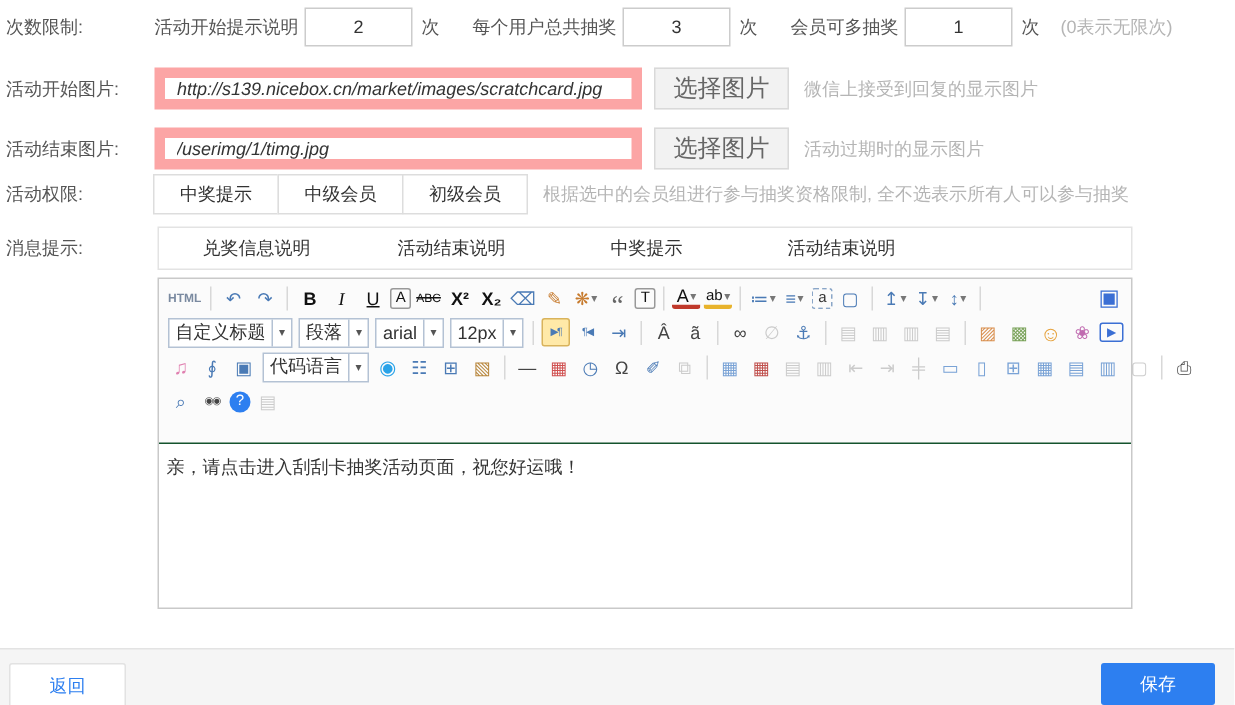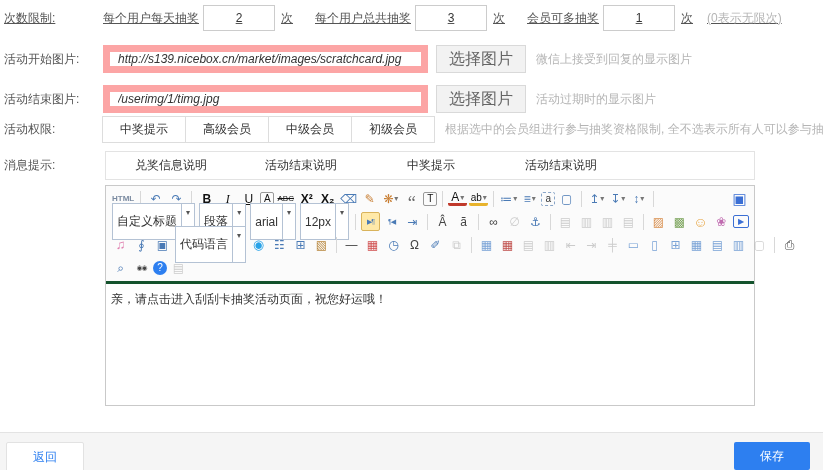--- a/index.html
+++ b/index.html
@@ -34,21 +34,21 @@
 
   
   .tabbar { position:absolute; left:105px; top:151px; width:650px; height:29px;
     display:flex; border:1px solid #e3e3e3; background:#fff; }
   .tab { width:130px; text-align:center; line-height:27px; color:#333; cursor:pointer; }
   .tab.active { background:var(--accent); color:#fff; }
 
   
   .editor { position:absolute; left:105px; top:185px; width:650px; height:221px;
     border:1px solid #c9c9c9; display:flex; flex-direction:column; background:#fff; }
-  .toolbar { background:#fbfbfb; border-bottom:3px solid #14532d; padding:1px 0 2px; }
+  .toolbar { background:#fbfbfb; border-bottom:1px solid #14532d; padding:1px 0 16px; }
   .tb-row { display:flex; align-items:center; padding:1px 4px; height:23px; }
   .tb-btn { min-width:19px; height:19px; line-height:18px; padding:0 1px; text-align:center;
     margin:0 1px; font-size:12px; color:#4a7ab5; cursor:pointer; border-radius:2px;
     display:inline-flex; align-items:center; justify-content:center; white-space:nowrap; }
   .tb-sep { width:1px; height:16px; background:#d8d8d8; margin:0 4px; flex:none; }
   .tb-spacer { flex:1; }
   .arr { font-size:8px; color:#777; margin-left:1px; }
   .dis { opacity:.35; filter:grayscale(1); cursor:default; }
   .active { background:#ffe9a8; border:1px solid #d9b35b; }
   .html { font-size:8px; font-weight:bold; color:#7a8aa0; letter-spacing:0; }
@@ -72,44 +72,44 @@
   .music { color:#e080b0; font-size:13px; }
   .mapball { color:#2aa3e8; font-size:13px; }
   .date { color:#d05050; }
   .dark { color:#444; }
   .small { font-size:7px; letter-spacing:-1px; }
   .tbl { color:#7aa3d6; }
   .tblx { color:#c0504d; }
   .warm { color:#b8873d; }
   .help { background:var(--accent); color:#fff; border-radius:50%; font-size:10px;
     height:14px; min-width:14px; line-height:14px; }
-  .tb-combo { height:37px; border:1px solid #b4c2d4; background:#fff; display:inline-flex;
+  .tb-combo { height:20px; border:1px solid #b4c2d4; background:#fff; display:inline-flex;
     align-items:center; margin:0 2px; cursor:pointer; color:#333; }
   .tb-combo .cl { flex:1; padding:0 4px; overflow:hidden; white-space:nowrap; }
   .tb-combo .ca { width:13px; text-align:center; border-left:1px solid #b4c2d4;
     font-size:8px; color:#555; align-self:stretch; line-height:18px; }
   .content { flex:1; padding:7px 5px; font-size:12px; color:#333; cursor:text; }
 
   
   .footer { position:absolute; left:0; right:0; top:432px; bottom:0;
     background:#f5f5f5; border-top:1px solid #e3e3e3; }
   .back-btn { position:absolute; left:6px; top:9px; width:78px; height:30px; background:#fff;
     border:1px solid #e2e2e2; color:var(--accent); font-size:12px; border-radius:2px;
     cursor:pointer; font-family:inherit; }
   .save-btn { position:absolute; right:13px; top:9px; width:76px; height:28px;
     background:var(--accent); color:#fff; border:none; font-size:12px; border-radius:2px;
     cursor:pointer; font-family:inherit; }
 </style>
 </head>
 <body>
 
-<div class="row" style="top:4px; height:28px;text-decoration:underline;">
+<div class="row" style="top:4px; height:28px;">
   <div class="rlabel">次数限制:</div>
   <div class="fields">
-    <span class="flabel">每个用户每天抽奖</span>
+    <span class="flabel">活动开始提示说明</span>
     <input class="num-input" value="2" style="">
     <span class="suffix">次</span>
     <span class="flabel">每个用户总共抽奖</span>
     <input class="num-input" value="3" style="">
     <span class="suffix">次</span>
     <span class="flabel">会员可多抽奖</span>
     <input class="num-input" value="1" style="">
     <span class="suffix" style="margin-right:4px;">次</span>
     <span class="hint">(0表示无限次)</span>
   </div>
@@ -126,21 +126,20 @@
   <div class="rlabel">活动结束图片:</div>
   <input class="text-input" value="/userimg/1/timg.jpg" style="">
   <button class="pick-btn">选择图片</button>
   <span class="hint">活动过期时的显示图片</span>
 </div>
 
 <div class="row" style="top:115px; height:28px;">
   <div class="rlabel">活动权限:</div>
   <div class="opt-group">
     <span class="opt">中奖提示</span>
-    <span class="opt">高级会员</span>
     <span class="opt">中级会员</span>
     <span class="opt">初级会员</span>
   </div>
   <span class="hint">根据选中的会员组进行参与抽奖资格限制, 全不选表示所有人可以参与抽奖</span>
 </div>
 
 <div class="row" style="top:151px; height:29px;">
   <div class="rlabel">消息提示:</div>
 </div>
 <div class="tabbar">

